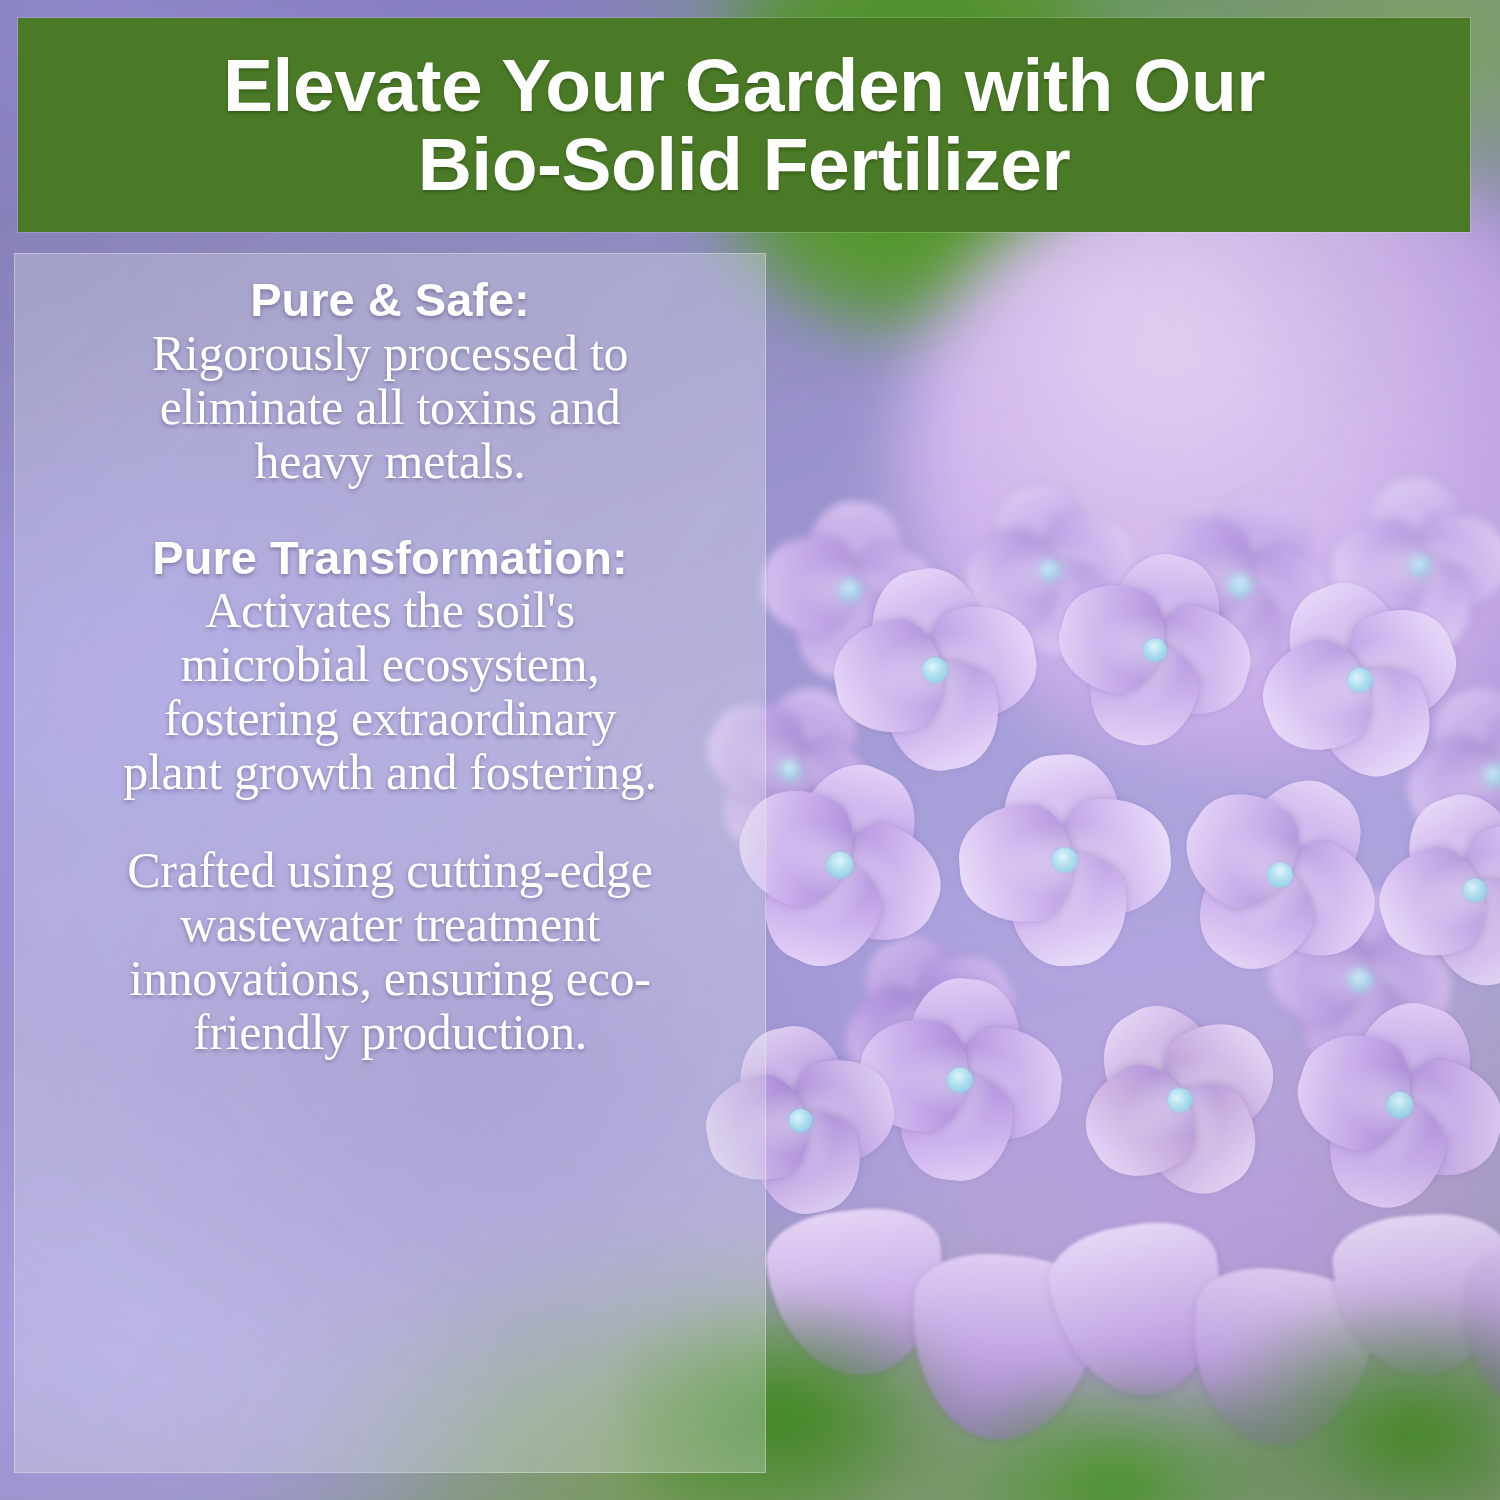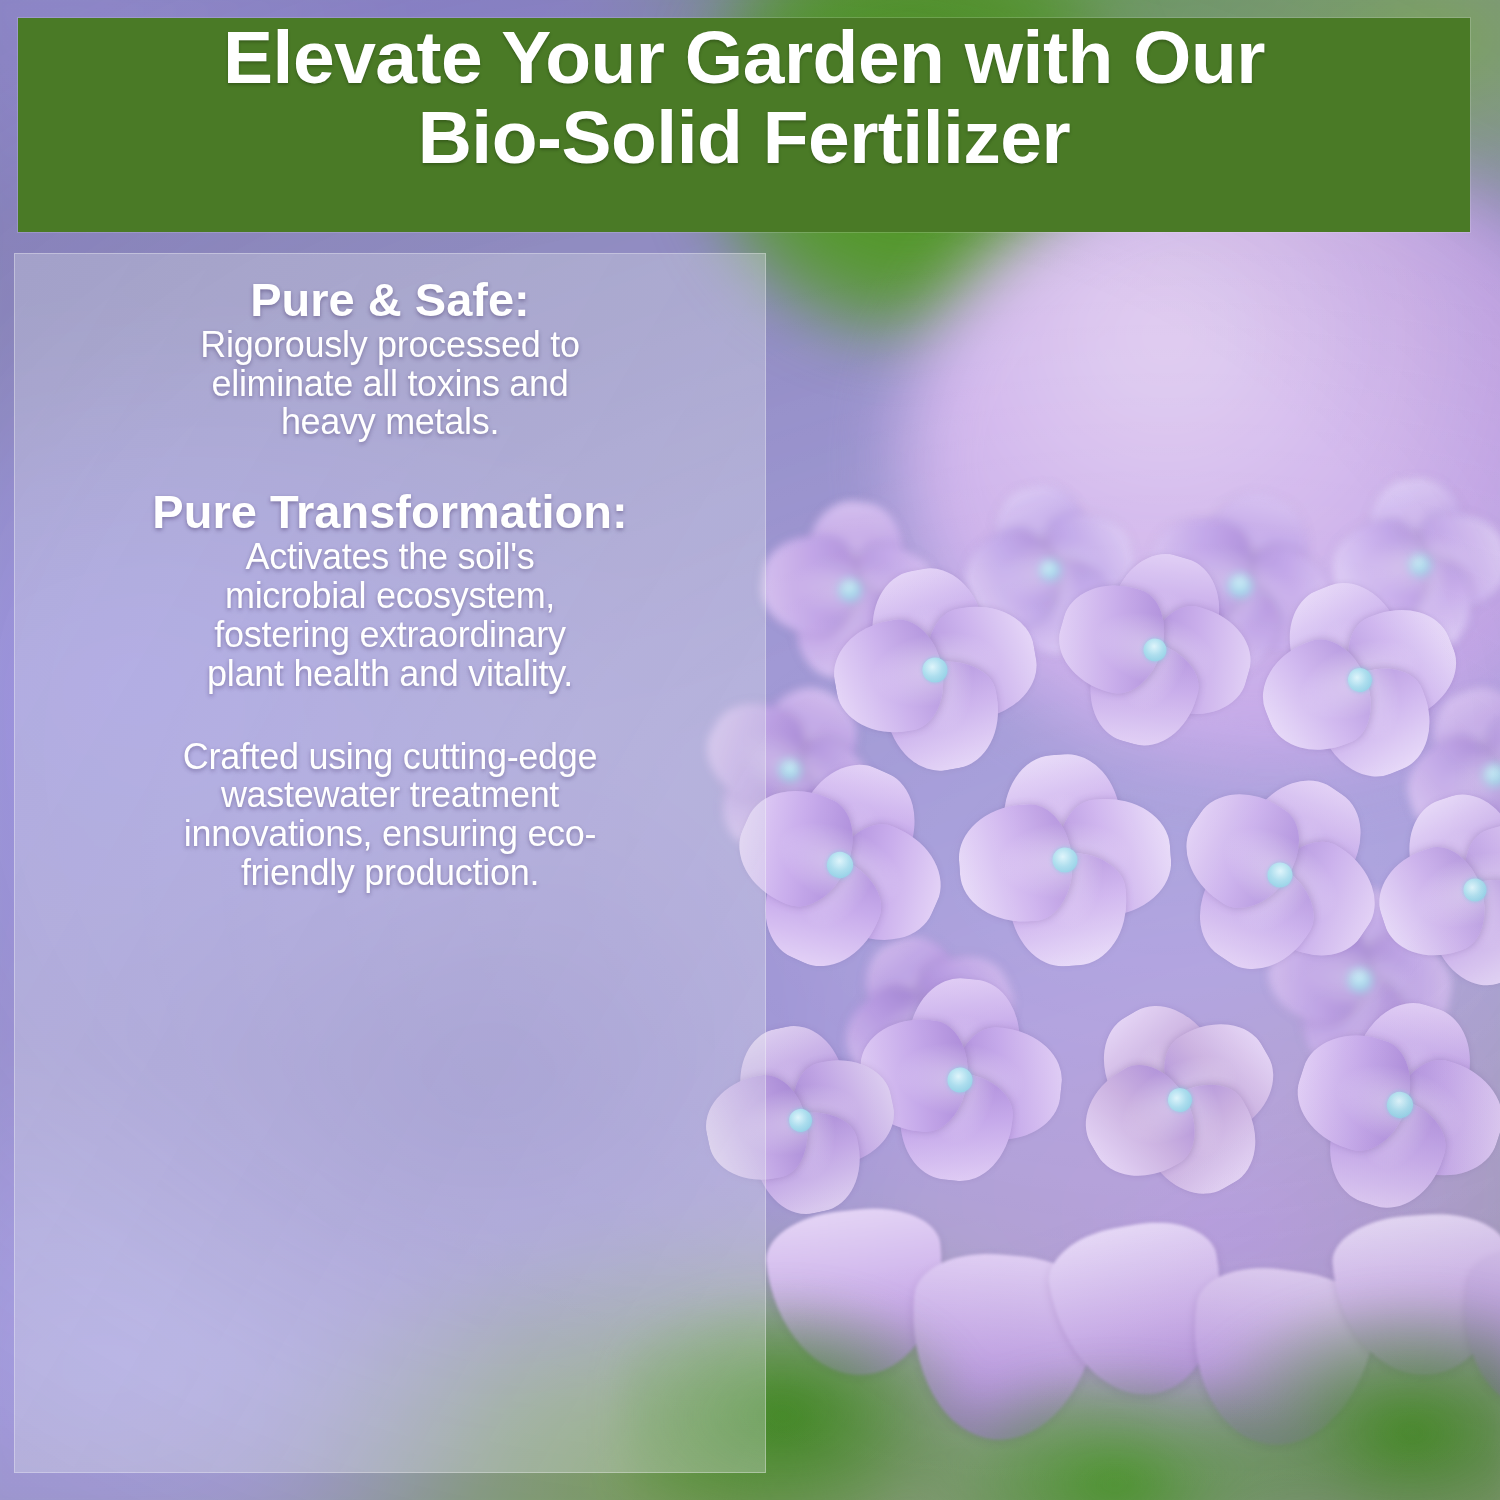--- a/index.html
+++ b/index.html
@@ -141,21 +141,21 @@
     pointer-events:none;
   }
 
   
 
   .banner {
     position:absolute;
     left:18px; top:18px;
     width:1452px; height:214px;
     background:#4a7a26;
-    display:flex; align-items:flex-start; justify-content:center;
+    display:flex; align-items:center; justify-content:center;
     box-shadow:0 0 0 1px rgba(255,255,255,.16);
   }
   .banner-title {
     color:#ffffff;
     font-size:75px;
     line-height:1.06;
     font-weight:bold;
     letter-spacing:-.5px;
     text-align:center;
     font-stretch:condensed;
@@ -186,26 +186,27 @@
     display:block;
     font-size:47px;
     font-weight:bold;
     line-height:1.1;
     font-stretch:condensed;
     text-shadow:0 2px 4px rgba(60,45,95,.45);
     white-space:pre-line;
   }
   .feature-body {
     display:block;
-    font-size:36px;
+    font-size:50px;
     font-weight:normal;
     line-height:1.08;
     letter-spacing:-.3px;
     text-shadow:0 2px 4px rgba(60,45,95,.42);
     white-space:pre-line;
+    font-family:Liberation Serif, serif;
   }
 </style>
 </head>
 <body>
 
 <div id="poster">
 
   <div class="photo">
     <div class="photo-base"></div>
     <div class="green-top-left"></div>
@@ -376,21 +377,21 @@
 eliminate all toxins and
 heavy metals.</span>
     </div>
 
 
     <div class="feature">
       <span class="feature-heading">Pure Transformation:</span>
       <span class="feature-body">Activates the soil's
 microbial ecosystem,
 fostering extraordinary
-plant health and vitality.</span>
+plant growth and fostering.</span>
     </div>
 
     <div class="feature">
       <span class="feature-body">Crafted using cutting-edge
 wastewater treatment
 innovations, ensuring eco-
 friendly production.</span>
     </div>
 
   </div>

